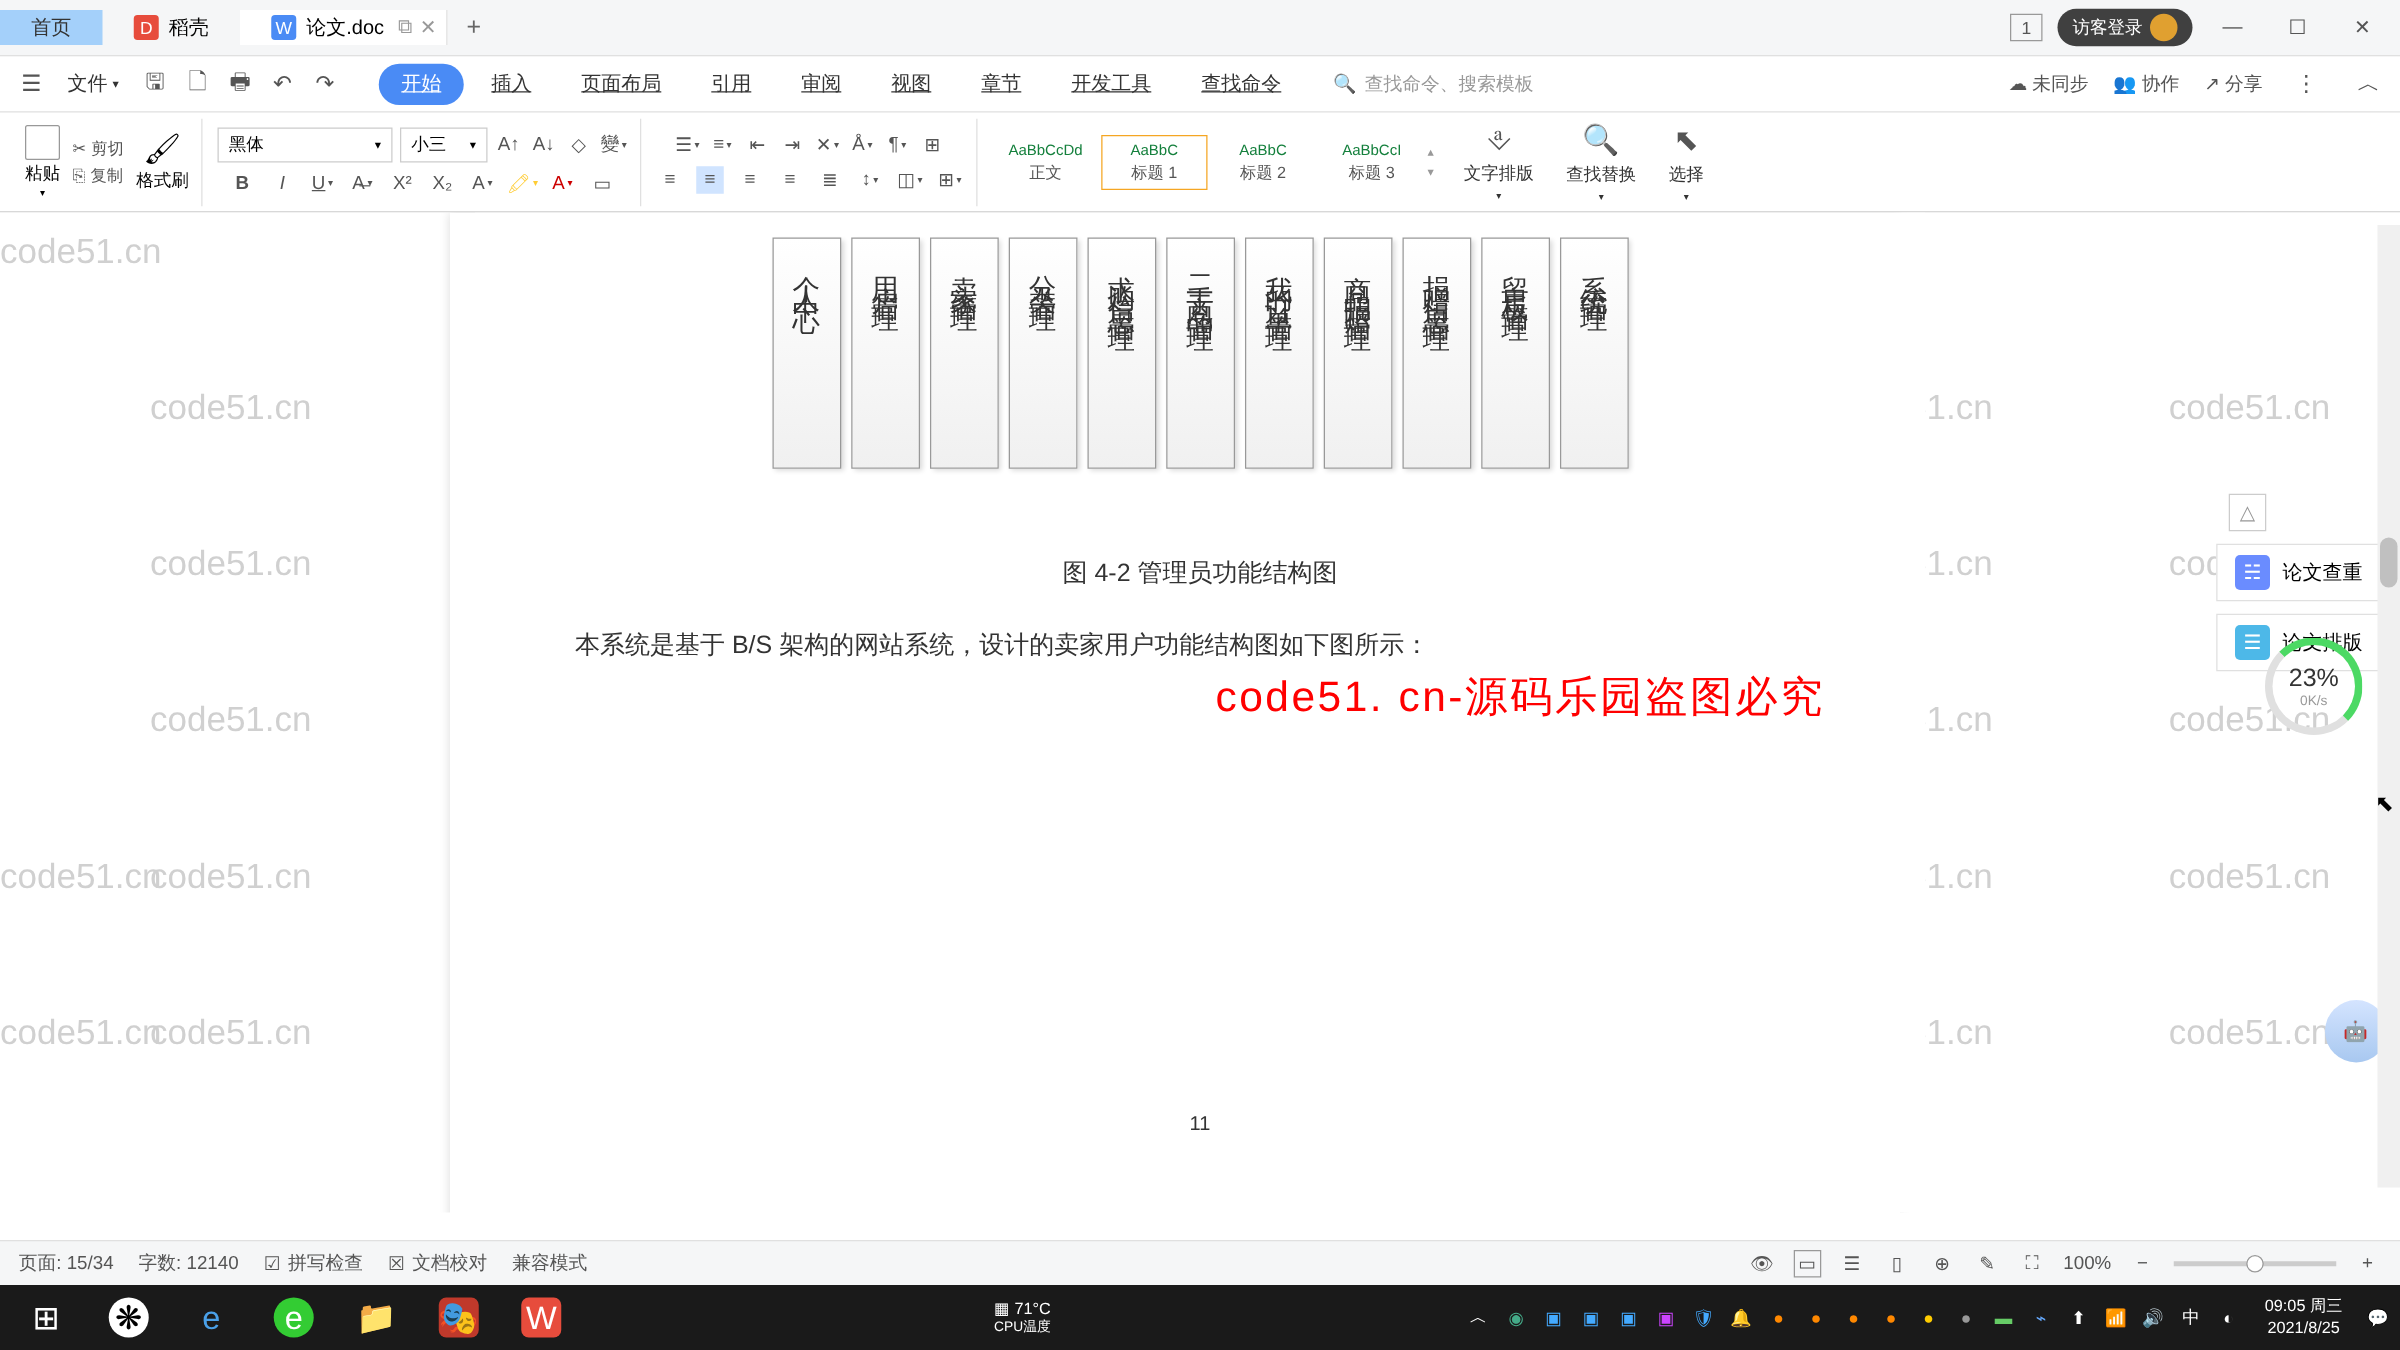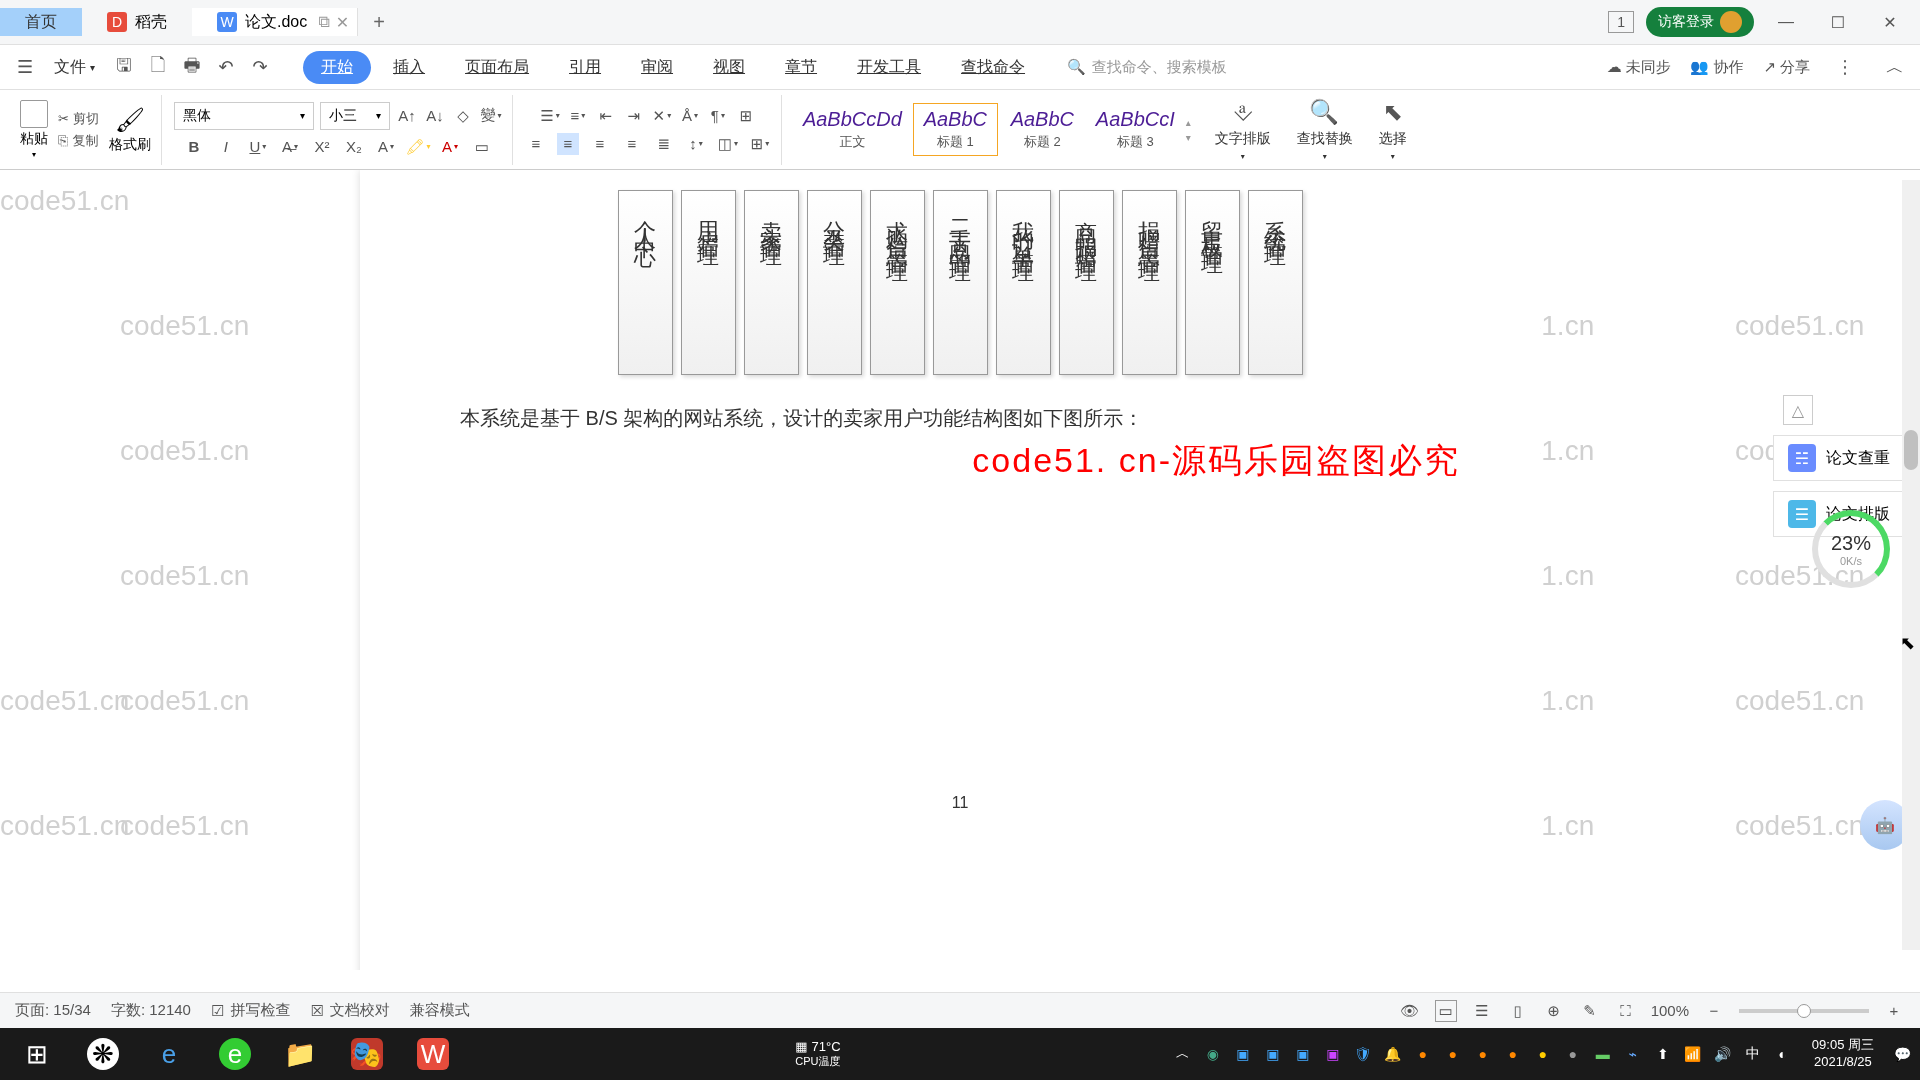--- a/index.html
+++ b/index.html
@@ -7,21 +7,21 @@
 
 
 .titlebar { height: 45px; background: #f5f6f7; display: flex; align-items: center; border-bottom: 1px solid #e0e0e0; }
 .tab { height: 28px; padding: 0 25px; display: flex; align-items: center; gap: 8px; font-size: 16px; position: relative; }
 .tab.home { background: #a4d0fa; color: #333; }
 .tab .icon-box { width: 20px; height: 20px; display: flex; align-items: center; justify-content: center; font-size: 14px; }
 .tab-doc { background: #fff; border-right: 1px solid #e0e0e0; padding-right: 50px; }
 .tab-doc .close-btns { position: absolute; right: 8px; display: flex; gap: 6px; }
 .tab-new { padding: 0 15px; font-size: 20px; color: #666; }
 .titlebar-right { margin-left: auto; display: flex; align-items: center; gap: 12px; padding-right: 10px; }
-.login-btn { background: #15803d; color: #fff; padding: 4px 12px; border-radius: 20px; display: flex; align-items: center; gap: 6px; font-size: 14px; }
+.login-btn { background: #404040; color: #fff; padding: 4px 12px; border-radius: 20px; display: flex; align-items: center; gap: 6px; font-size: 14px; }
 .win-btn { width: 40px; height: 40px; display: flex; align-items: center; justify-content: center; color: #555; font-size: 16px; }
 .num-badge { border: 1px solid #999; padding: 2px 8px; font-size: 14px; color: #555; }
 
 
 .menubar { height: 45px; display: flex; align-items: center; padding: 0 10px; border-bottom: 1px solid #e0e0e0; gap: 4px; }
 .menu-icon { width: 30px; height: 30px; display: flex; align-items: center; justify-content: center; color: #555; font-size: 18px; }
 .file-menu { display: flex; align-items: center; gap: 4px; font-size: 16px; color: #333; padding: 0 10px; }
 .menu-item { padding: 6px 18px; font-size: 16px; color: #333; text-decoration: underline; }
 .menu-item.active { background: #4a8bf5; color: #fff; border-radius: 18px; }
 .search-box { margin-left: 20px; display: flex; align-items: center; gap: 6px; color: #999; font-size: 15px; }
@@ -36,21 +36,21 @@
 .paste-icon { width: 28px; height: 28px; background: #fff; border: 1px solid #999; border-radius: 2px; }
 .small-btns { display: flex; flex-direction: column; gap: 4px; font-size: 13px; color: #555; }
 .small-btn { display: flex; align-items: center; gap: 4px; }
 .font-row { display: flex; align-items: center; gap: 6px; margin-bottom: 6px; }
 .font-select { border: 1px solid #ccc; padding: 3px 8px; font-size: 14px; min-width: 140px; height: 28px; display: flex; align-items: center; justify-content: space-between; }
 .size-select { border: 1px solid #ccc; padding: 3px 8px; font-size: 14px; min-width: 70px; height: 28px; display: flex; align-items: center; justify-content: space-between; }
 .format-row { display: flex; align-items: center; gap: 10px; }
 .fmt-btn { width: 22px; height: 22px; display: flex; align-items: center; justify-content: center; color: #555; font-size: 15px; }
 .fmt-btn.dropdown::after { content: "▾"; font-size: 8px; margin-left: 2px; }
 .style-item { border: 1px solid transparent; padding: 4px 8px; text-align: center; font-size: 13px; min-width: 85px; }
-.style-item .preview { font-size: 20px; color: #4c1d95; font-style: italic; }
+.style-item .preview { font-size: 12px; color: #15803d; }
 .style-item .label { font-size: 13px; color: #555; margin-top: 2px; }
 .style-item.selected { border: 1px solid #f5a623; }
 .ribbon-big-btn { display: flex; flex-direction: column; align-items: center; gap: 4px; font-size: 14px; color: #333; padding: 0 12px; }
 .ribbon-big-icon { font-size: 24px; color: #555; }
 
 
 .doc-area { height: 800px; background: #fff; position: relative; overflow: hidden; }
 .watermark { position: absolute; color: #d0d0d0; font-size: 28px; font-weight: 300; }
 .page { width: 1160px; margin: 0 auto; background: #fff; position: relative; padding: 0 80px; height: 100%; }
 .page-shadow { position: absolute; left: 360px; top: 0; width: 1160px; height: 900px; box-shadow: 0 0 8px rgba(0,0,0,0.15); }
@@ -359,20 +359,21 @@
       <div class="v-box">
           <span class="v-text">捐赠信息管理</span>
         </div>
       <div class="v-box">
           <span class="v-text">留言板管理</span>
         </div>
       <div class="v-box">
           <span class="v-text">系统管理</span>
         </div>
     </div>
+    <div class="fig-caption">图 4-2 管理员功能结构图</div>
     <div class="body-text">本系统是基于 B/S 架构的网站系统，设计的卖家用户功能结构图如下图所示：</div>
     <div class="red-text">code51. cn-源码乐园盗图必究</div>
     <div class="page-num">11</div>
   </div>
 
   <div class="right-panel">
     <div class="panel-toggle">△</div>
     <div class="panel-btn blue">
       <div class="sq">☵</div>
       <span>论文查重</span>

